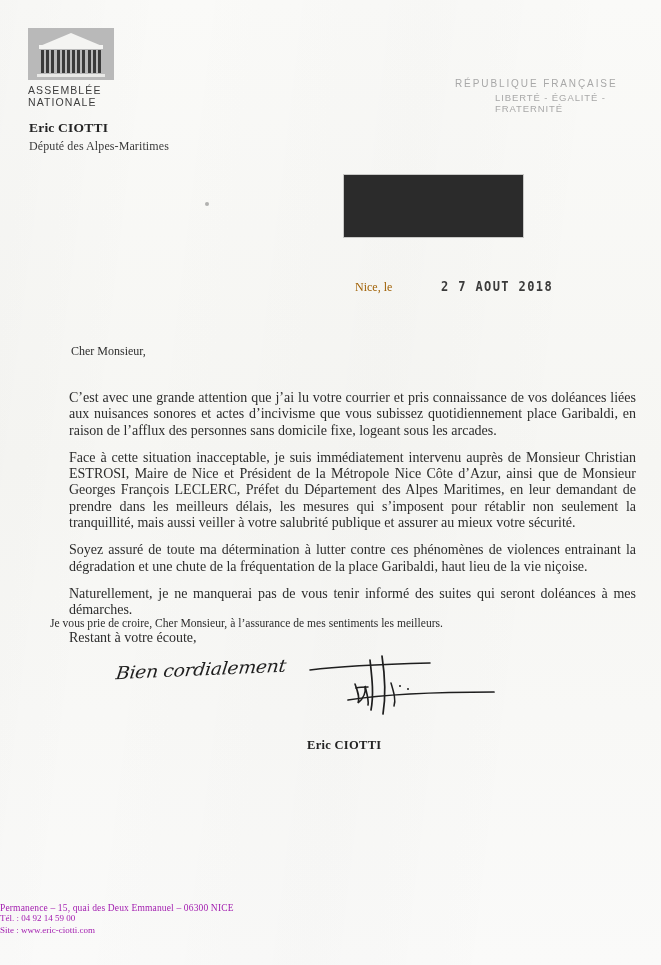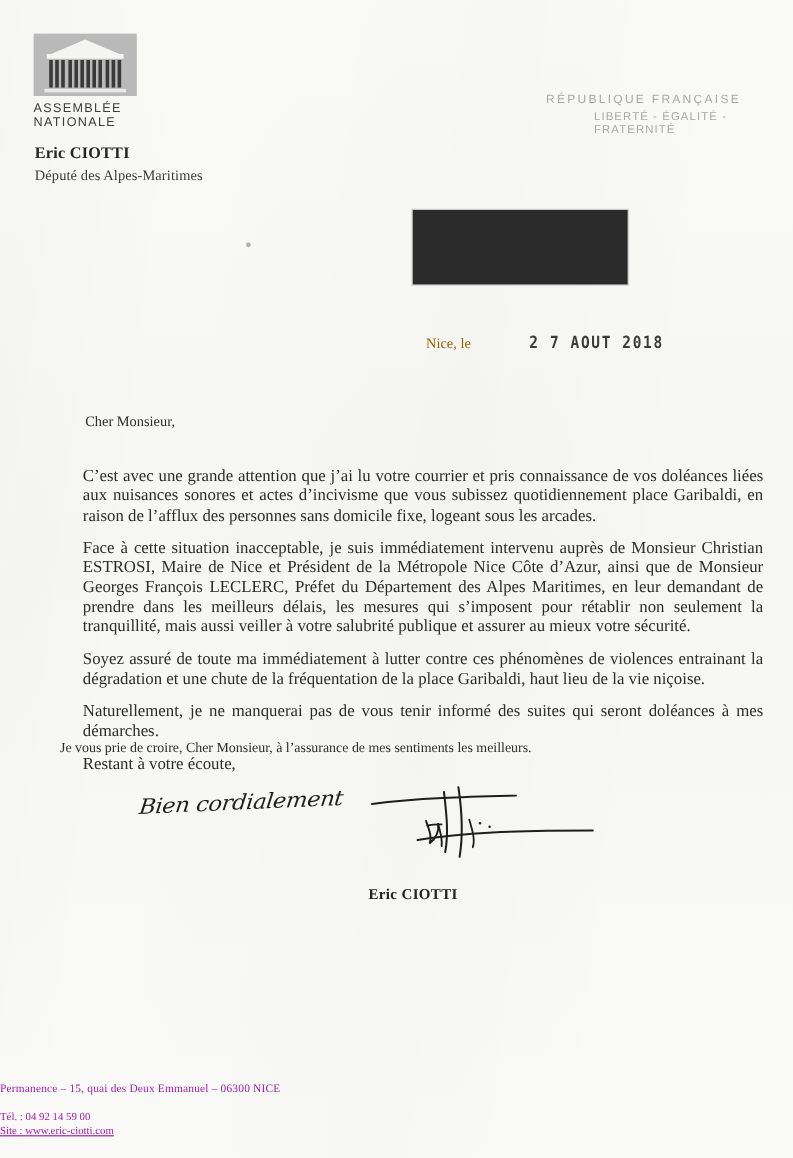--- a/index.html
+++ b/index.html
@@ -252,27 +252,25 @@
     right: 0;
     top: 903px;
     text-align: left;
     color: #a21caf;
   }
   #footer-address {
     font-size: 9.5px;
     letter-spacing: 0.15px;
   }
   #footer-phone {
-    margin-top: 12px;
     font-size: 9px;
   }
   #footer-site {
     margin-top: 2px;
     font-size: 9px;
-    text-decoration: underline;
   }
 </style>
 </head>
 <body>
 
 <div id="page">
 
   <div id="paper-texture"></div>
 
   <div id="letterhead-logo">
@@ -313,21 +311,21 @@
   <div id="date-line">
     <span id="date-prefix">Nice, le</span>
     <span id="date-stamp">2 7 AOUT 2018</span>
   </div>
 
   <div id="salutation">Cher Monsieur,</div>
 
   <div id="body-copy">
     <p>C’est avec une grande attention que j’ai lu votre courrier et pris connaissance de vos doléances liées aux nuisances sonores et actes d’incivisme que vous subissez quotidiennement place Garibaldi, en raison de l’afflux des personnes sans domicile fixe, logeant sous les arcades.</p>
     <p>Face à cette situation inacceptable, je suis immédiatement intervenu auprès de Monsieur Christian ESTROSI, Maire de Nice et Président de la Métropole Nice Côte d’Azur, ainsi que de Monsieur Georges François LECLERC, Préfet du Département des Alpes Maritimes, en leur demandant de prendre dans les meilleurs délais, les mesures qui s’imposent pour rétablir non seulement la tranquillité, mais aussi veiller à votre salubrité publique et assurer au mieux votre sécurité.</p>
-    <p>Soyez assuré de toute ma immédiatement à lutter contre ces phénomènes de violences entrainant la dégradation et une chute de la fréquentation de la place Garibaldi, haut lieu de la vie niçoise.</p>
+    <p>Soyez assuré de toute ma détermination à lutter contre ces phénomènes de violences entrainant la dégradation et une chute de la fréquentation de la place Garibaldi, haut lieu de la vie niçoise.</p>
     <p>Naturellement, je ne manquerai pas de vous tenir informé des suites qui seront doléances à mes démarches.</p>
     <p>Restant à votre écoute,</p>
   </div>
 
   <div id="closing-line">Je vous prie de croire, Cher Monsieur, à l’assurance de mes sentiments les meilleurs.</div>
 
   <div id="signature-area">
     <div id="handwritten-closing">Bien cordialement</div>
     <svg id="signature-mark" viewBox="0 0 190 80">
       <g fill="none" stroke="#1e1e1e" stroke-linecap="round">

